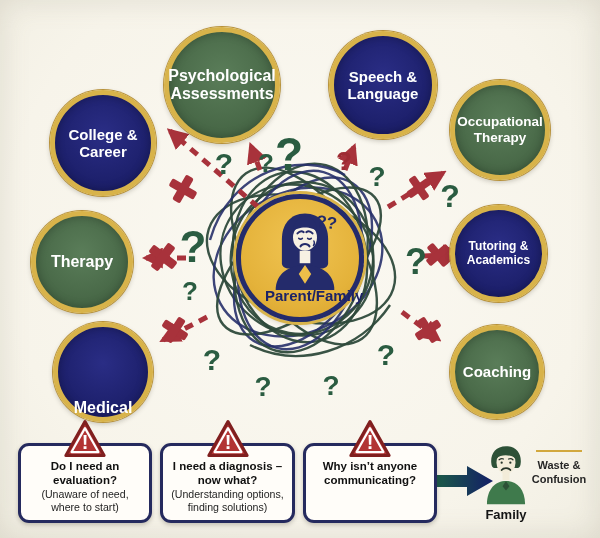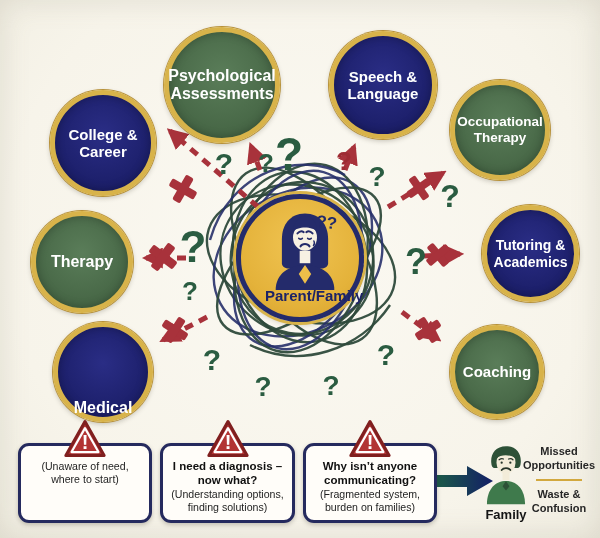--- a/index.html
+++ b/index.html
@@ -160,21 +160,21 @@
   </div>
   <div class="circle navy" style="left:329px; top:31px; width:108px; height:108px; font-size:15px;">
     <span>Speech &amp; Language</span>
   </div>
   <div class="circle green" style="left:450px; top:80px; width:100px; height:100px; font-size:13.5px;">
     <span>Occupational Therapy</span>
   </div>
   <div class="circle green" style="left:31px; top:211px; width:102px; height:102px; font-size:16px;">
     <span>Therapy</span>
   </div>
-  <div class="circle navy" style="left:482px; top:205px; width:97px; height:97px; font-size:14px;">
+  <div class="circle navy" style="left:450px; top:205px; width:97px; height:97px; font-size:12px;">
     <span>Tutoring &amp; Academics</span>
   </div>
   <div class="circle navy" style="left:53px; top:322px; width:100px; height:100px; font-size:16px;align-items:flex-end;">
     <span>Medical</span>
   </div>
   <div class="circle green" style="left:450px; top:325px; width:94px; height:94px; font-size:15px;">
     <span>Coaching</span>
   </div>
 
   <div id="center-circle">
@@ -195,57 +195,56 @@
     <span id="center-distress">??</span>
     <div id="center-label">Parent/Family</div>
   </div>
 
   <div class="wbox" style="left:18px; width:134px;">
     <svg class="tri" width="44" height="40" viewBox="0 0 100 92">
       <path d="M50,6 L94,84 L6,84 Z" fill="#b23434" stroke="#801f1f" stroke-width="7" stroke-linejoin="round"></path>
       <path d="M50,21 L81,76 L19,76 Z" fill="none" stroke="#ffffff" stroke-width="5" stroke-linejoin="round"></path>
       <text x="50" y="70" text-anchor="middle" font-size="46" font-weight="800" fill="#ffffff">!</text>
     </svg>
+    <div class="wbox-title">Do I need an evaluation?</div>
     <div class="wbox-sub">(Unaware of need, where to start)</div>
   </div>
 
   <div class="wbox" style="left:160px; width:135px;">
     <svg class="tri" width="44" height="40" viewBox="0 0 100 92">
       <path d="M50,6 L94,84 L6,84 Z" fill="#b23434" stroke="#801f1f" stroke-width="7" stroke-linejoin="round"></path>
       <path d="M50,21 L81,76 L19,76 Z" fill="none" stroke="#ffffff" stroke-width="5" stroke-linejoin="round"></path>
       <text x="50" y="70" text-anchor="middle" font-size="46" font-weight="800" fill="#ffffff">!</text>
     </svg>
     <div class="wbox-title">I need a diagnosis – now what?</div>
     <div class="wbox-sub">(Understanding options, finding solutions)</div>
   </div>
 
   <div class="wbox" style="left:303px; width:134px;">
     <svg class="tri" width="44" height="40" viewBox="0 0 100 92">
       <path d="M50,6 L94,84 L6,84 Z" fill="#b23434" stroke="#801f1f" stroke-width="7" stroke-linejoin="round"></path>
       <path d="M50,21 L81,76 L19,76 Z" fill="none" stroke="#ffffff" stroke-width="5" stroke-linejoin="round"></path>
       <text x="50" y="70" text-anchor="middle" font-size="46" font-weight="800" fill="#ffffff">!</text>
     </svg>
     <div class="wbox-title">Why isn’t anyone communicating?</div>
-    <div class="wbox-sub">(Fragmented system, burden on families)</div>
   </div>
 
   <svg id="child-figure" width="52" height="68" viewBox="0 0 60 70">
     <path d="M30,3 C18,3 12,12 13,22 C13,26 15,28 16,28 L44,28 C45,28 47,26 47,22 C48,12 42,3 30,3 Z" fill="#2d5137"></path>
     <rect x="26" y="32" width="8" height="10" fill="#f3ecd9"></rect>
     <ellipse cx="30" cy="22" rx="11" ry="12.5" fill="#f3ecd9"></ellipse>
     <path d="M19,17 C20,8 26,5 30,5 C36,5 40,9 41,17 C35,12 24,12 19,17 Z" fill="#2d5137"></path>
     <path d="M22,18.5 q3,-2 5,-0.8" stroke="#243328" stroke-width="1.5" fill="none" stroke-linecap="round"></path>
     <path d="M33,17.7 q3,-1.2 5,0.8" stroke="#243328" stroke-width="1.5" fill="none" stroke-linecap="round"></path>
     <circle cx="25" cy="22" r="1.3" fill="#243328"></circle>
     <circle cx="35" cy="22" r="1.3" fill="#243328"></circle>
     <path d="M25,30.5 c2,-3 8,-3 10,0" stroke="#243328" stroke-width="2" fill="none" stroke-linecap="round"></path>
     <path d="M8,70 C8,52 18,43 30,43 C42,43 52,52 52,70 Z" fill="#3f7a4c"></path>
     <path d="M30,43 L26,49 L30,54 L34,49 Z" fill="#2d5137"></path>
   </svg>
   <div id="child-label">Family</div>
 
   <div id="outcome-col">
-    <div class="outcome-text">Missed Opportunities</div>
     <hr id="gold-divider">
     <div class="outcome-text">Waste &amp; Confusion</div>
   </div>
 
 </div>
 
 </body></html>

